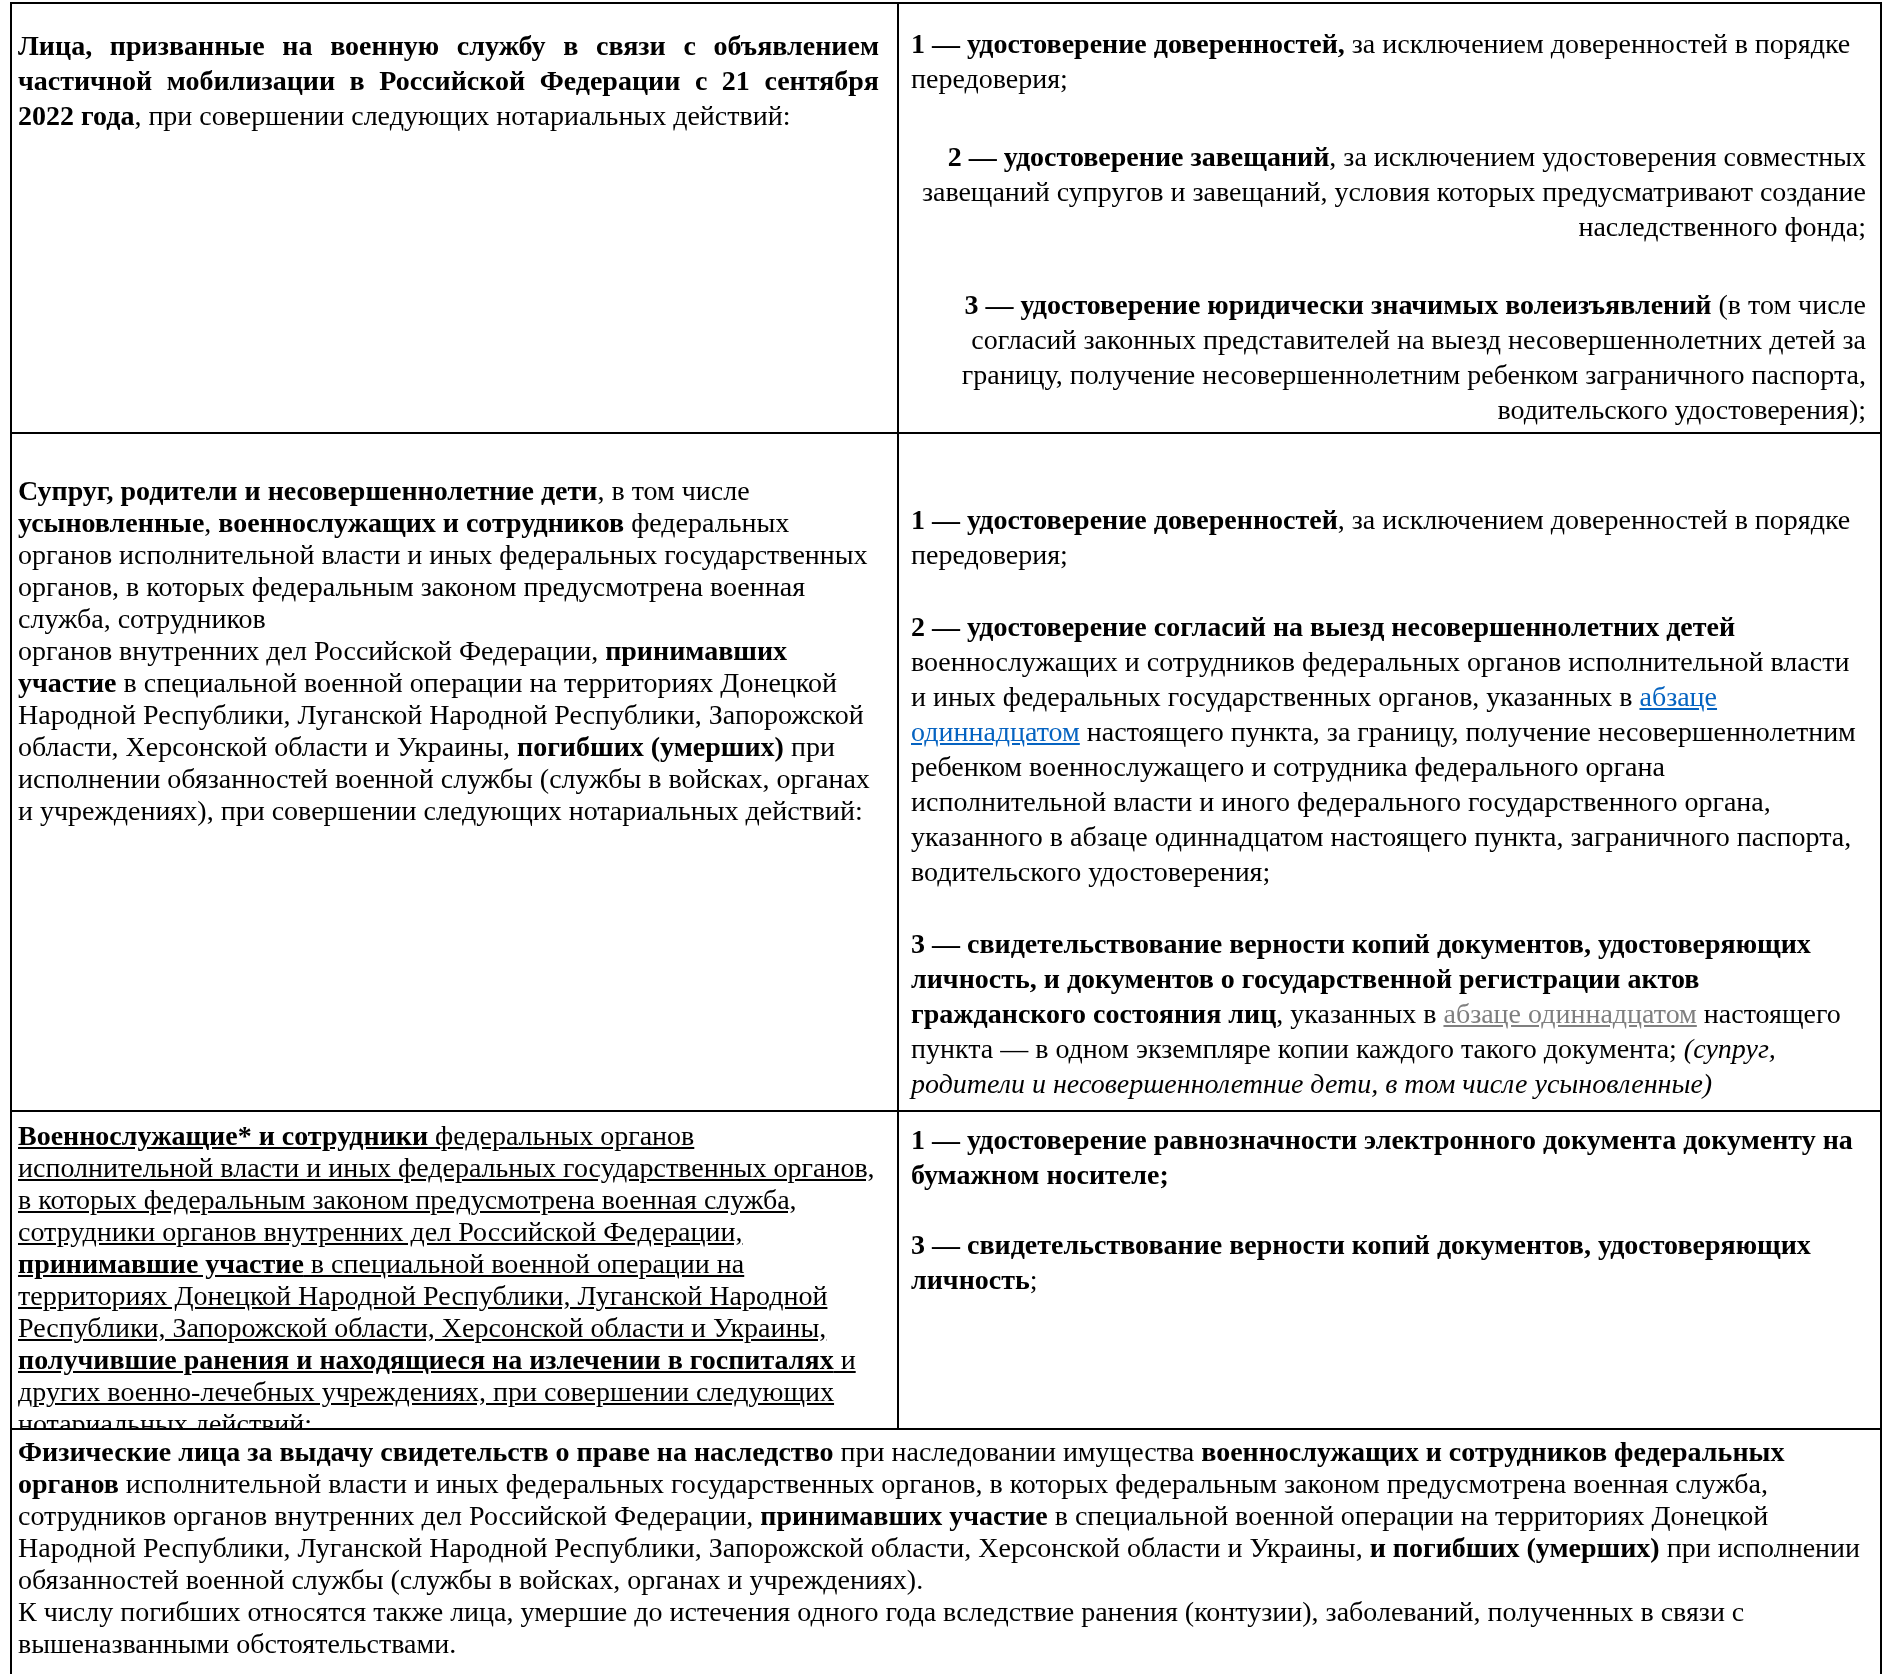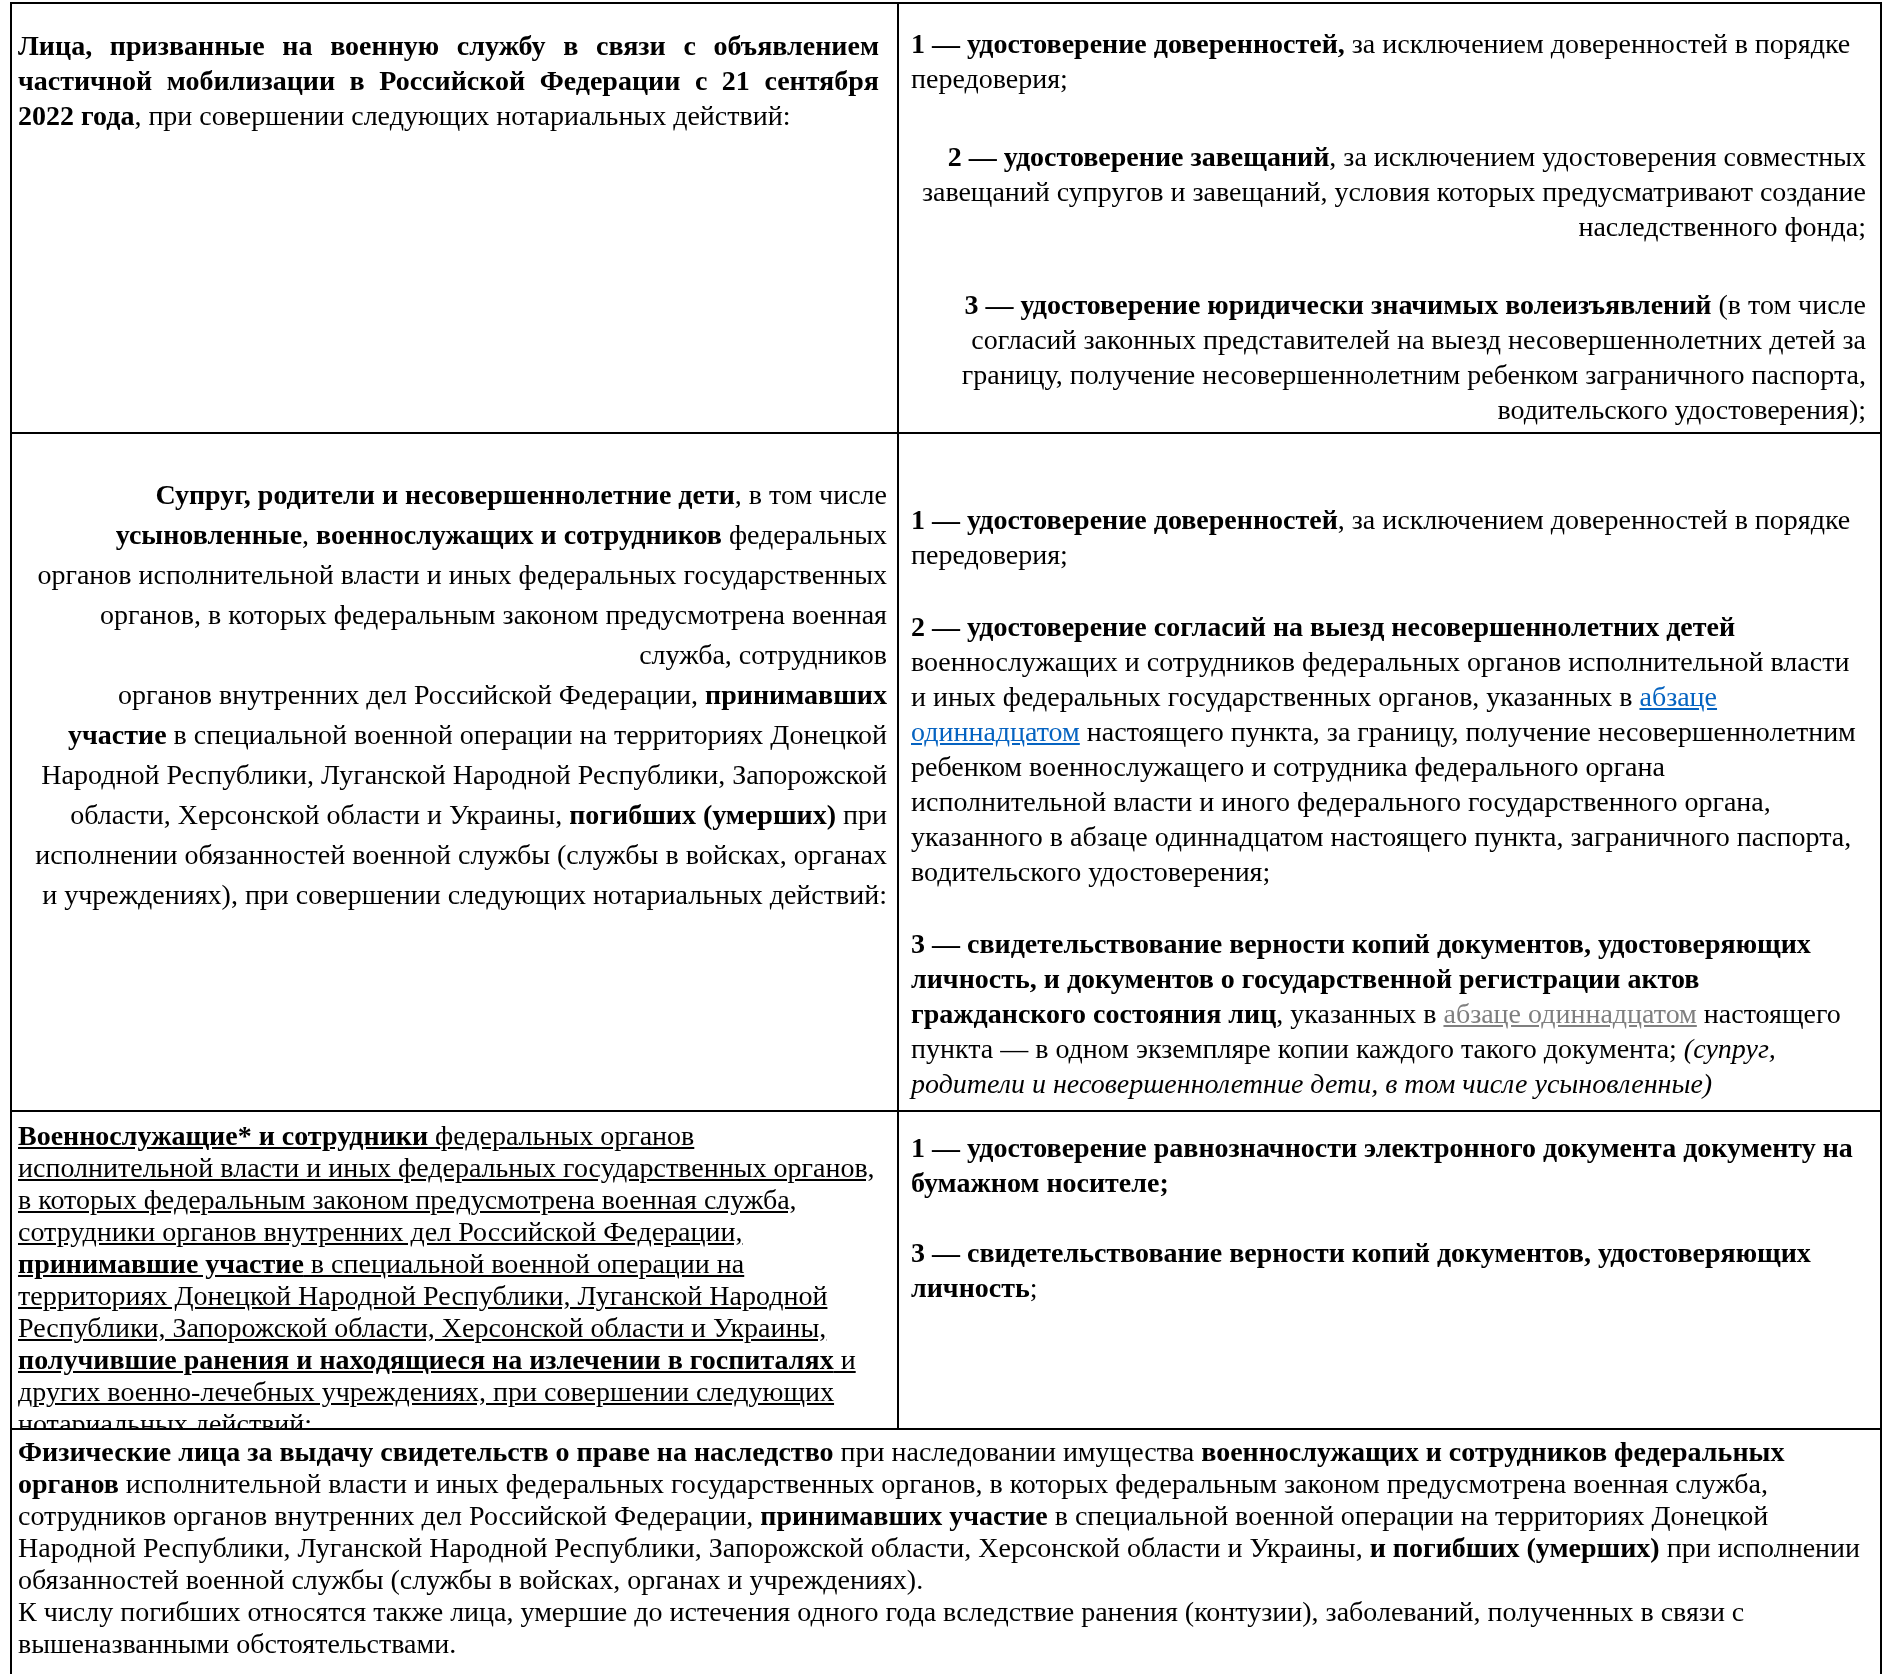--- a/index.html
+++ b/index.html
@@ -22,27 +22,27 @@
   .cell{box-sizing:border-box;overflow:hidden;}
   .bb{border-bottom:2px solid var(--border,#000);}
   .br{border-right:2px solid var(--border,#000);}
   .full{grid-column:1/3;}
   .para{margin:0;}
   
   .r1l{padding:24px 18px 0 6px;text-align:justify;line-height:35px;}
   .r1r{padding:22px 14px 0 12px;line-height:35px;}
   .r1r .para + .para{margin-top:43px;text-align:right;}
   
-  .r2l{padding:41px 10px 12px 6px;line-height:40px;text-align:right;}
+  .r2l{padding:41px 10px 12px 6px;line-height:32px;}
   .r2l .para + .para{}
   .r2r{padding:68px 14px 0 12px;line-height:35px;}
   .r2r .para + .para{margin-top:37px;}
   
   .r3l{padding:8px 10px 10px 6px;line-height:32px;text-decoration:underline;}
-  .r3r{padding:18px 14px 0 12px;line-height:35px;}
+  .r3r{padding:10px 14px 0 12px;line-height:35px;}
   .r3r .para + .para{margin-top:35px;}
   
   .r4{padding:6px 14px 0 6px;line-height:32px;}
   .b{font-weight:bold;}
   .i{font-style:italic;}
   a.lnk-blue{color:var(--link-blue,#0563C1);text-decoration:underline;cursor:pointer;}
   a.lnk-gray{color:var(--link-gray,#7F7F7F);text-decoration:underline;cursor:pointer;}
 </style>
 </head>
 <body>

